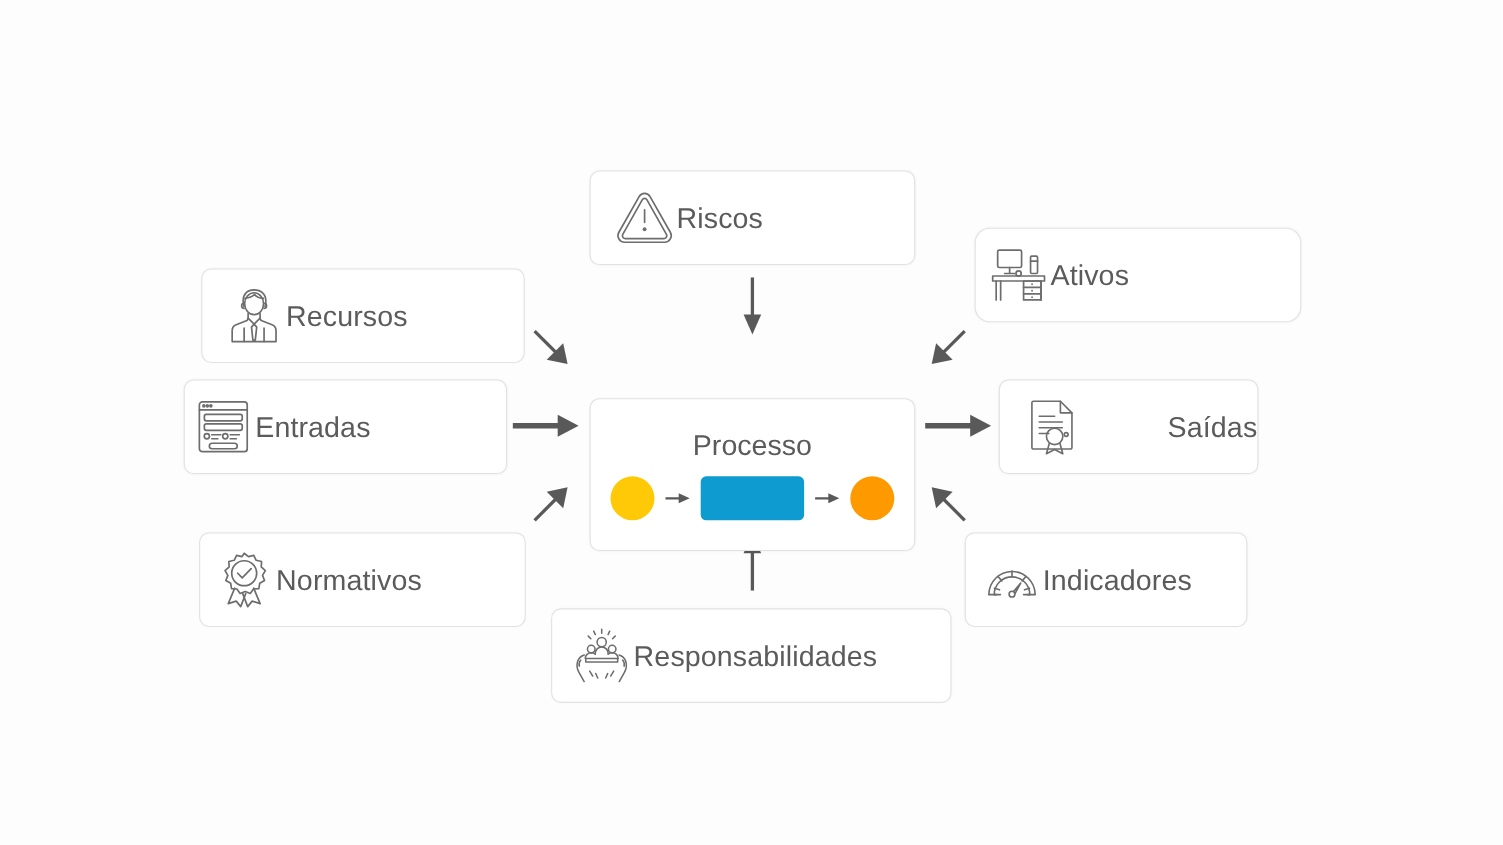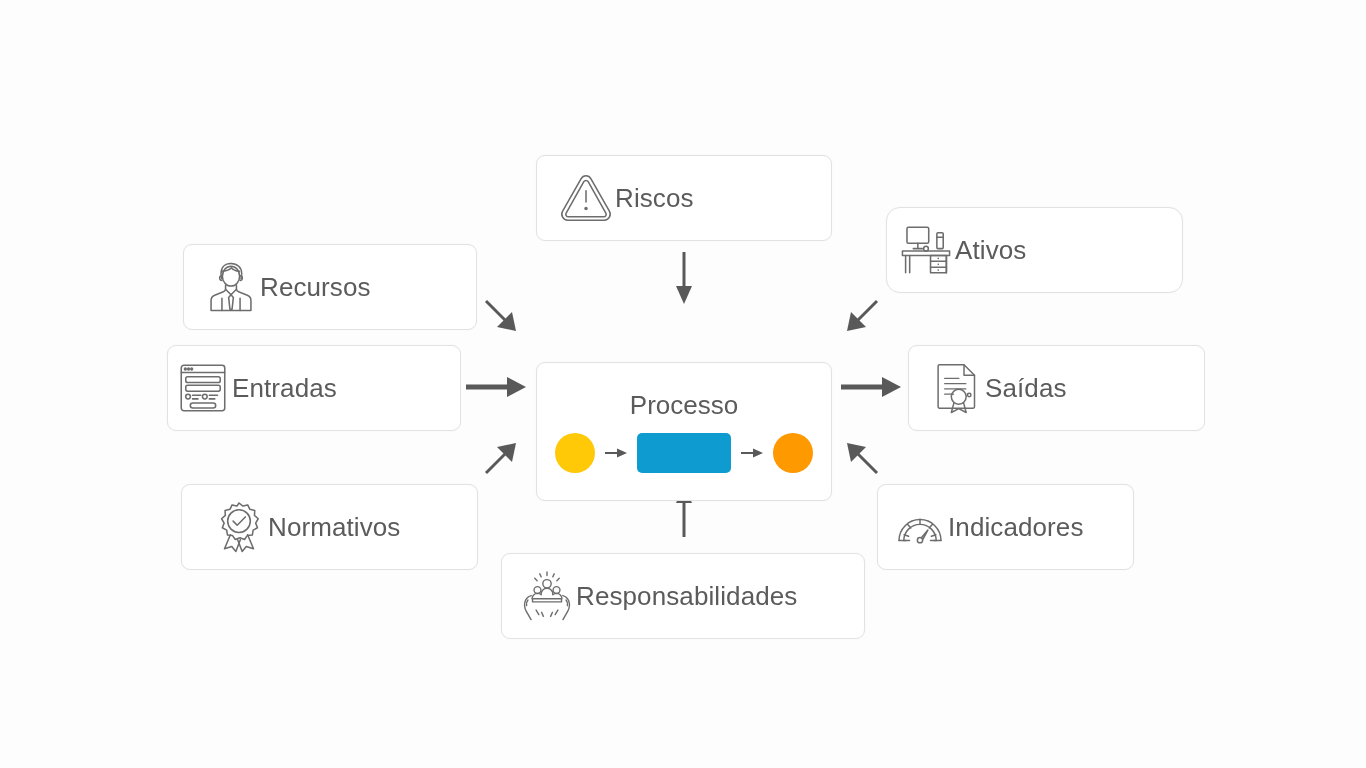--- a/index.html
+++ b/index.html
@@ -34,25 +34,25 @@
   .node .lbl {
     color: #5b5b5b;
     font-size: 26px;
     font-weight: 400;
     letter-spacing: 0.1px;
     white-space: nowrap;
   }
   
   #n-recursos      { left:183px; top:207px;  width:294px; height:86px;  padding-left:18px;margin-top:37px; }
   #n-entradas      { left:167px; top:345px;  width:294px; height:86px;  padding-left:6px; }
-  #n-normativos    { left:181px; top:484px;  width:297px; height:86px;  padding-left:28px; }
+  #n-normativos    { left:181px; top:484px;  width:297px; height:86px;  padding-left:11px; }
   #n-riscos        { left:536px; top:155px;  width:296px; height:86px;  padding-left:20px; }
   #n-responsab     { left:501px; top:553px;  width:364px; height:86px;  padding-left:16px; }
   #n-ativos        { left:886px; top:207px;  width:297px; height:86px;  padding-left:10px;border-radius:14px; }
-  #n-saidas        { left:908px; top:345px;  width:297px; height:86px;  padding-left:20px; }
+  #n-saidas        { left:908px; top:345px;  width:236px; height:86px;  padding-left:20px;justify-content:space-between; }
   #n-indicadores   { left:877px; top:484px;  width:257px; height:86px;  padding-left:14px; }
 
   #n-process {
     position: absolute;
     left: 536px; top: 318px;
     width: 296px; height: 139px;
     box-sizing: border-box;
     background: #ffffff;
     border: 1px solid #e2e2e2;
     border-radius: 9px;

